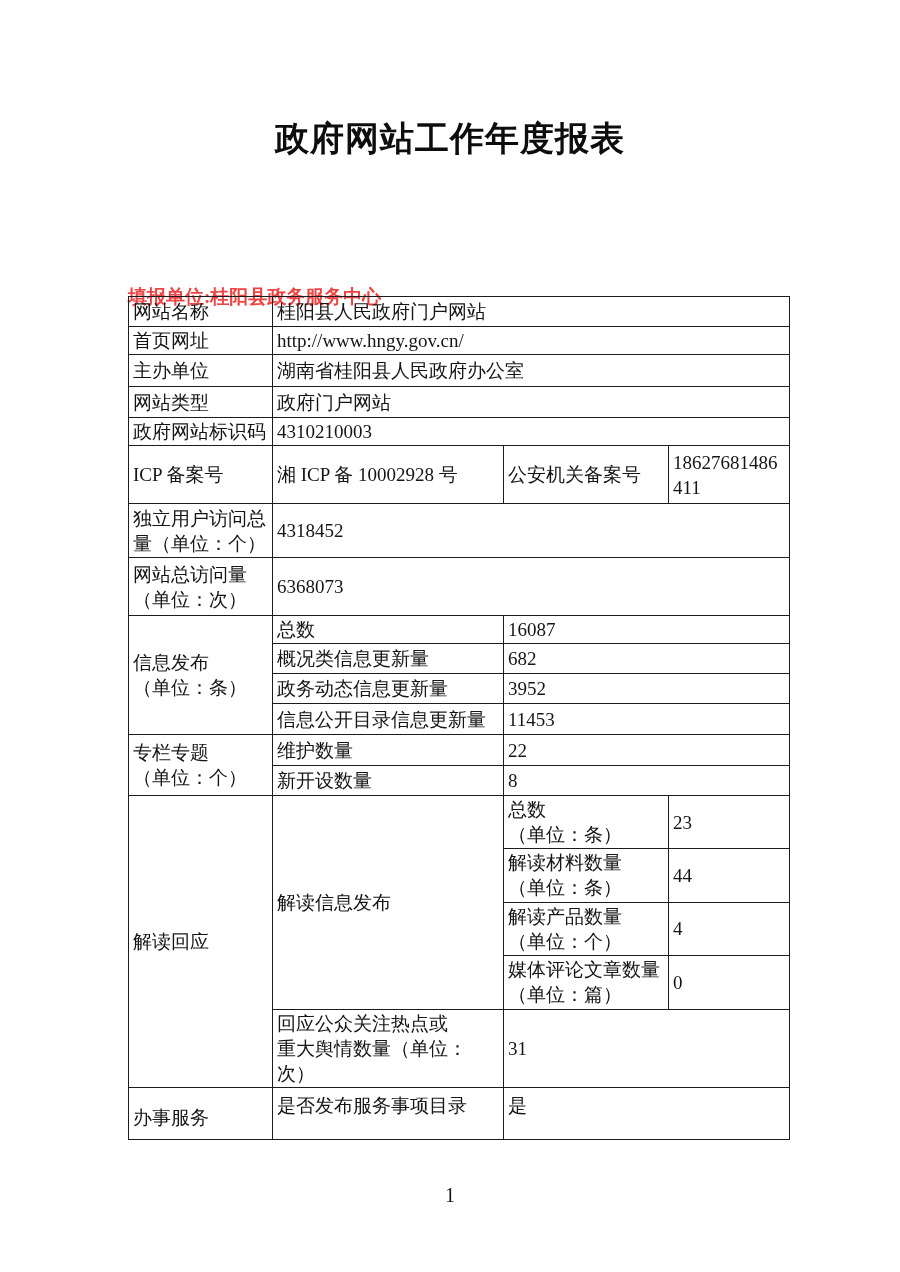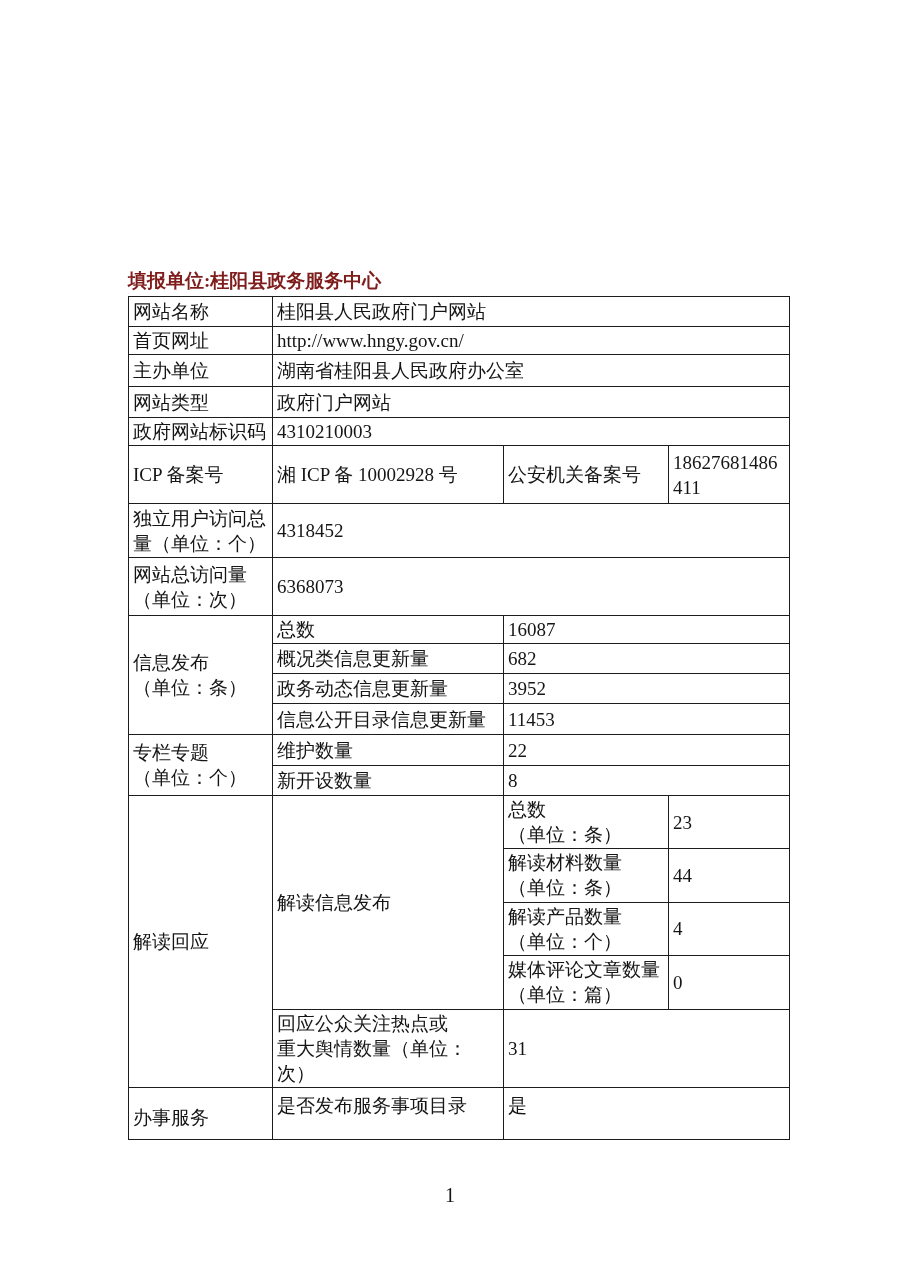--- a/index.html
+++ b/index.html
@@ -28,25 +28,25 @@
     position: absolute;
     top: 188px;
     left: 0;
     width: 100%;
     text-align: center;
     font-size: 21px;
     color: #151515;
   }
   .reporting-unit {
     position: absolute;
-    top: 268px;
+    top: 284px;
     left: 128px;
     font-size: 19px;
     font-weight: bold;
-    color: #7f1d1d;
+    color: #ef4444;
   }
   table.report {
     position: absolute;
     top: 296px;
     left: 128px;
     width: 661px;
     border-collapse: collapse;
     table-layout: fixed;
     font-size: 19px;
     color: #151515;
@@ -71,20 +71,21 @@
     text-align: center;
     font-size: 20px;
     color: #151515;
   }
 </style>
 </head>
 <body>
 
 <div class="page">
 
+  <div class="doc-title">政府网站工作年度报表</div>
   <div class="reporting-unit">填报单位:桂阳县政务服务中心</div>
 
   <table class="report">
     <colgroup>
       <col style="width:144px">
         <col style="width:231px">
         <col style="width:165px">
         <col style="width:121px">
     </colgroup>
     <tbody>

